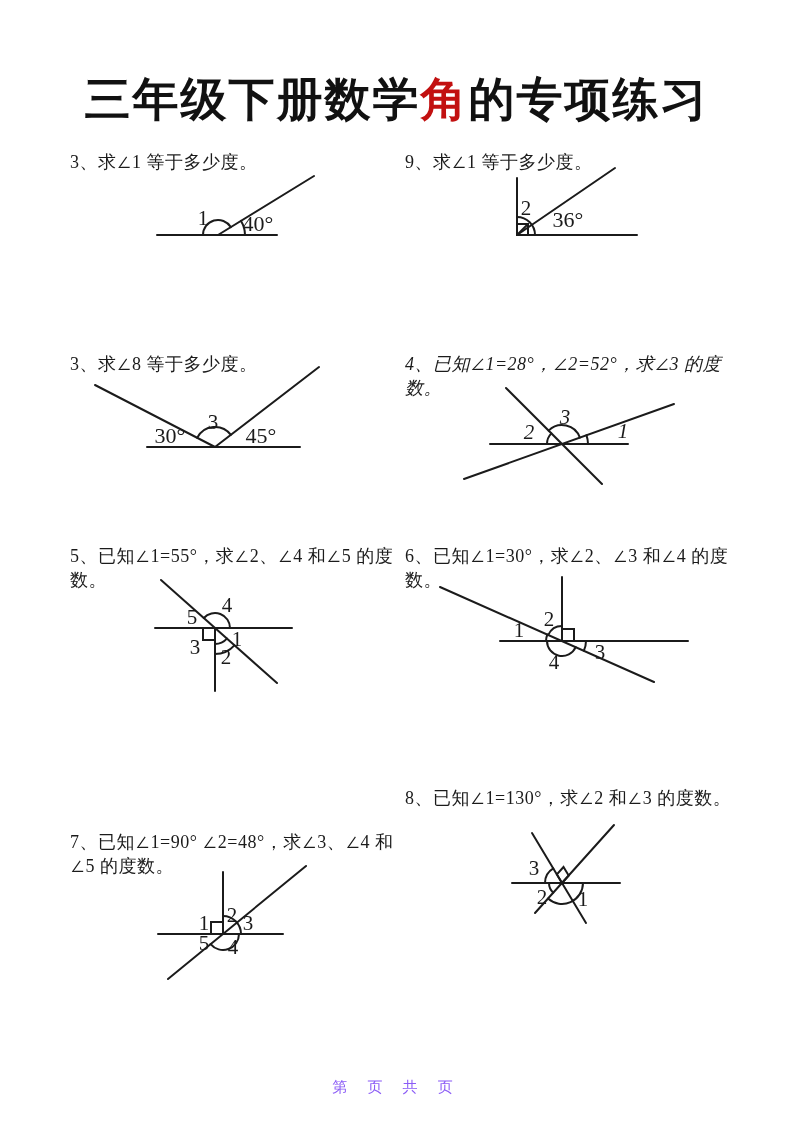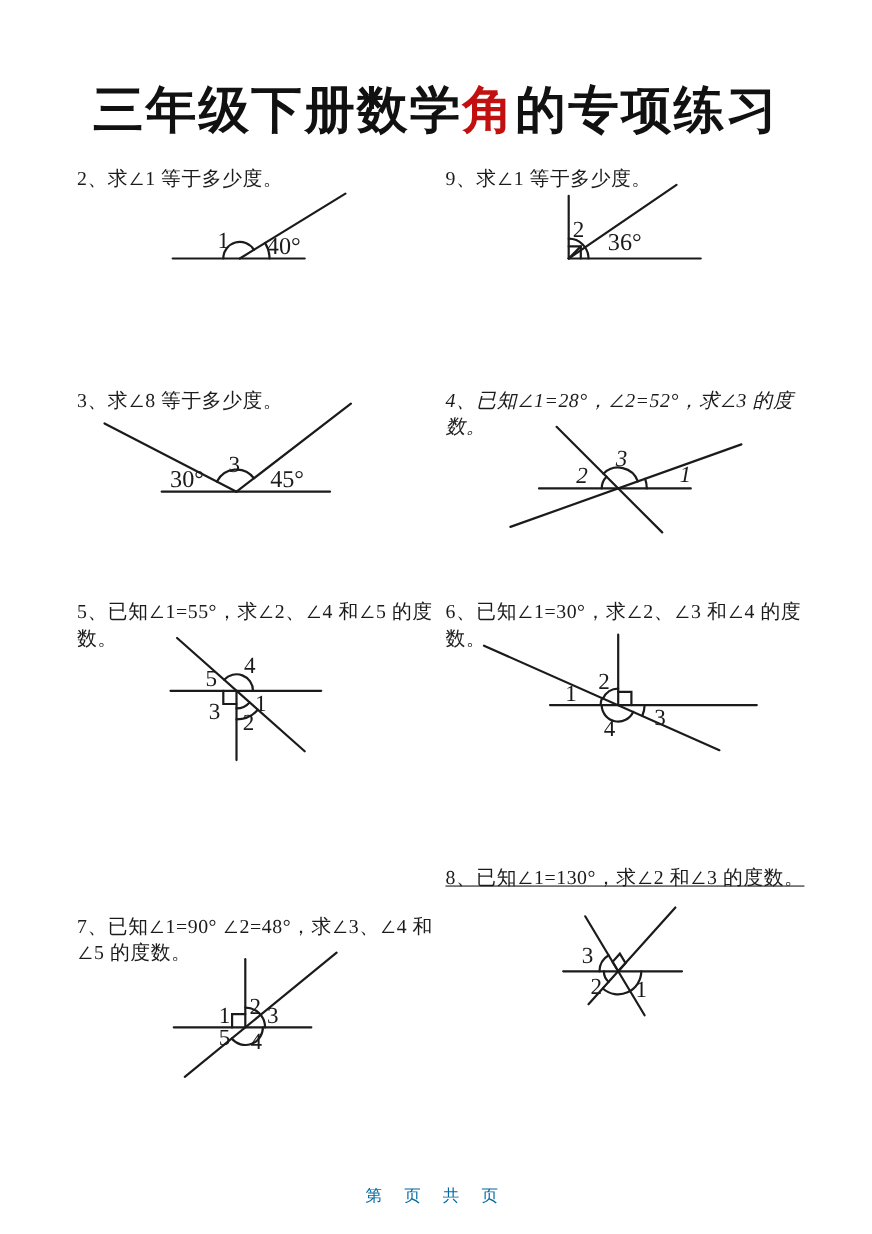--- a/index.html
+++ b/index.html
@@ -40,32 +40,32 @@
     text-anchor:middle;
     stroke:none;
   }
   .fig text.deg { font-size:22px; }
   .footer {
     position:absolute; top:1078px; left:0; width:100%;
     text-align:center;
     font-family:"Liberation Sans", sans-serif;
     font-size:15px;
     letter-spacing:8px;
-    color:#0369a1;
+    color:#8b5cf6;
   }
 </style>
 </head>
 <body>
 
 <div class="page">
 
   <h1 class="title"><span>三年级下册数学</span><span class="hl">角</span><span>的专项练习</span></h1>
 
   <section class="cell" style="left:70px; top:150px;">
-    <p class="ptext">2、求∠1 等于多少度。</p>
+    <p class="ptext">3、求∠1 等于多少度。</p>
     <svg class="fig" style="left:76px; top:21px;" width="180" height="78" viewBox="0 0 180 78">
       <line x1="11" y1="64" x2="131" y2="64"></line>
       <line x1="72" y1="64" x2="168" y2="5"></line>
       <path d="M 57 64 A 15 15 0 0 1 84.8 56.1"></path>
       <path d="M 95 49.9 A 27 27 0 0 1 99 64"></path>
       <text x="57" y="54">1</text>
       <text x="112" y="60" class="deg">40°</text>
     </svg>
   </section>
 
@@ -157,21 +157,21 @@
       <path d="M 155 54 A 18 18 0 0 1 173 72"></path>
       <path d="M 142.6 82.1 A 16 16 0 0 0 171 72"></path>
       <text x="136" y="68">1</text>
       <text x="164" y="60">2</text>
       <text x="180" y="68">3</text>
       <text x="136" y="88">5</text>
       <text x="165" y="92">4</text>
     </svg>
   </section>
 
-  <section class="cell" style="left:405px; top:786px;text-decoration:underline;">
+  <section class="cell" style="left:405px; top:786px;">
     <p class="ptext">8、已知∠1=130°，求∠2 和∠3 的度数。</p>
     <svg class="fig" style="left:-3px; top:33px;" width="290" height="118" viewBox="0 0 290 118">
       <line x1="110" y1="64" x2="218" y2="64"></line>
       <line x1="130" y1="14" x2="184" y2="104"></line>
       <line x1="133" y1="94" x2="212" y2="6"></line>
       <polygon points="160,64 154.9,55.4 161.5,48.0 166.7,56.6"></polygon>
       <path d="M 143 64 A 17 17 0 0 1 151.3 49.4"></path>
       <path d="M 147 64 A 13 13 0 0 0 151.3 73.7"></path>
       <path d="M 146 79.6 A 21 21 0 0 0 181 64"></path>
       <text x="132" y="56">3</text>

